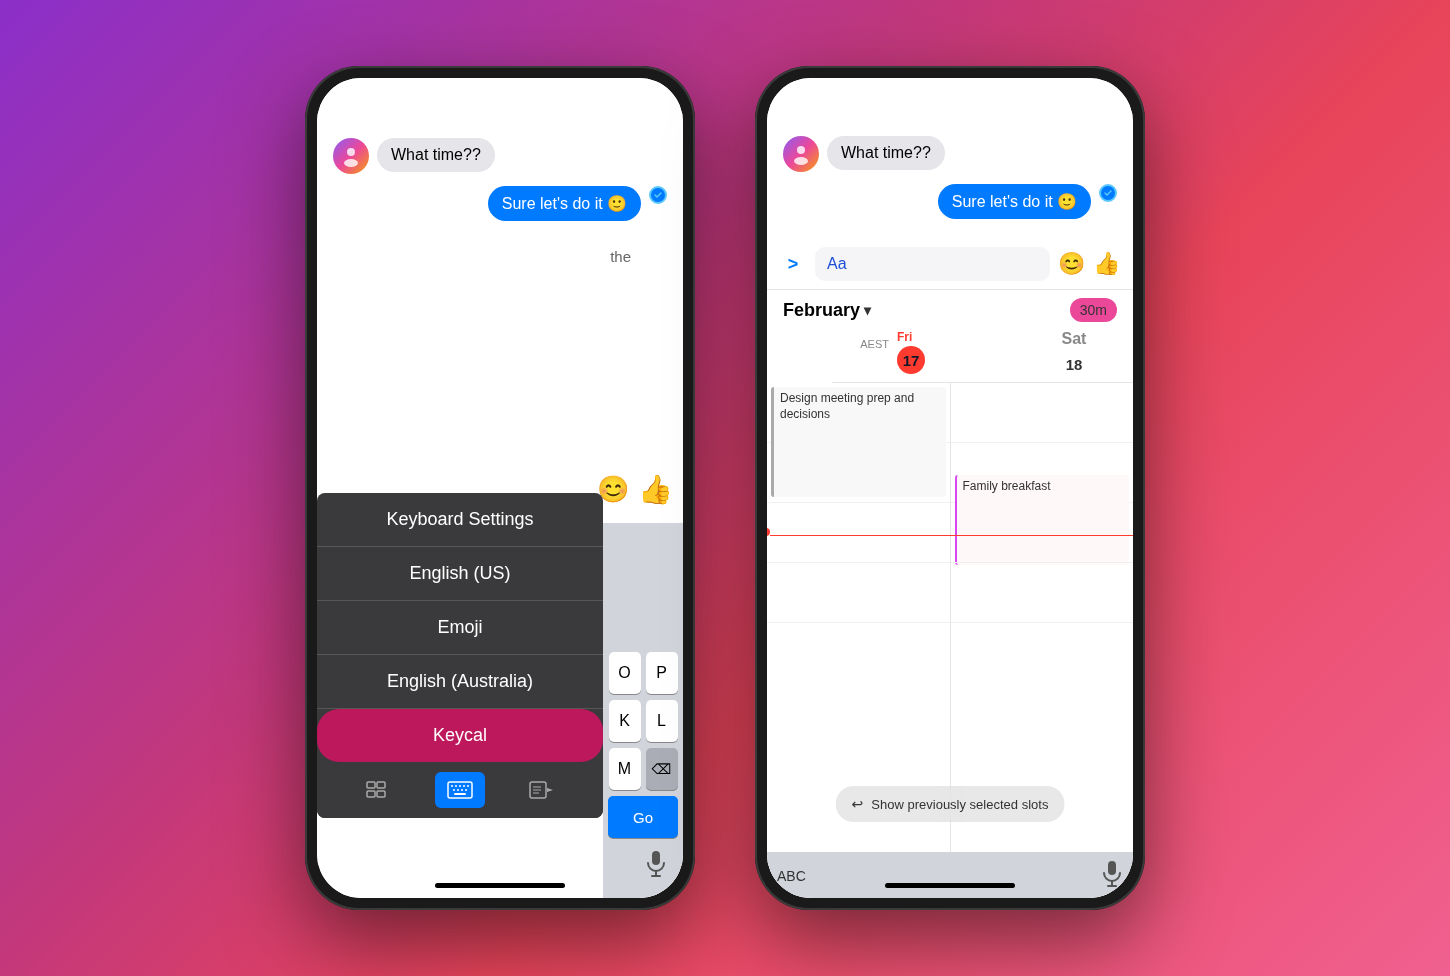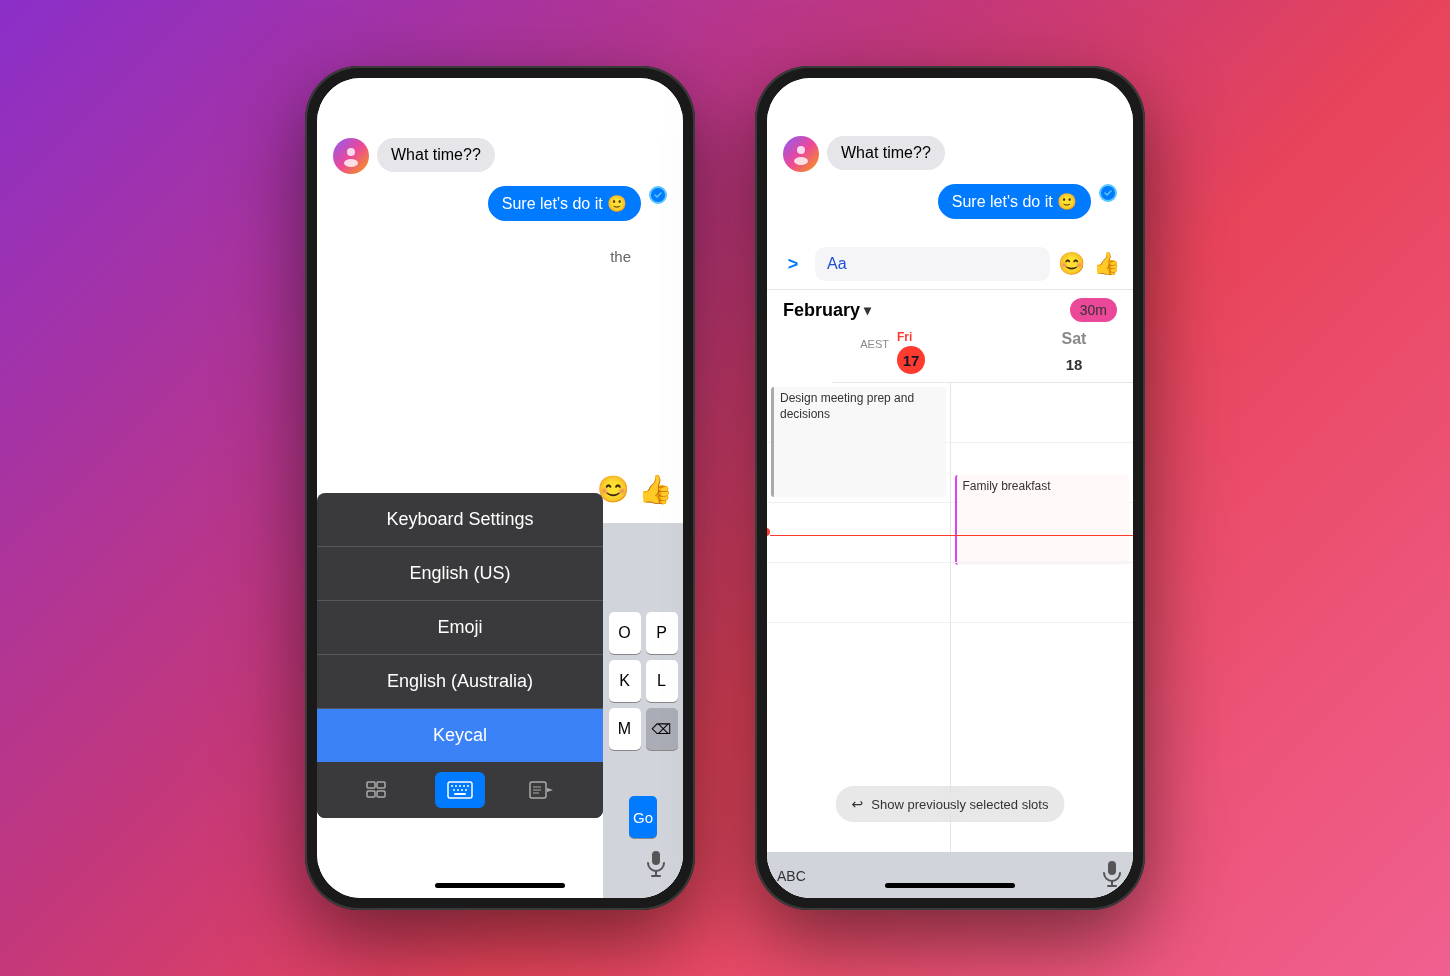--- a/index.html
+++ b/index.html
@@ -161,22 +161,23 @@
     .kb-menu-item {
       padding: 16px 20px;
       color: #fff;
       font-size: 18px;
       text-align: center;
       border-bottom: 1px solid rgba(255,255,255,0.15);
       font-weight: 400;
     }
 
     .kb-menu-item.selected {
-      background: #3b82f6;
+      background: #be185d;
       border-bottom: none;
+      border-radius: 22px;
     }
 
     .kb-menu-item:last-child {
       border-bottom: none;
     }
 
     .kb-key {
       background: #fff;
       border-radius: 5px;
       width: 32px;
@@ -193,22 +194,21 @@
     .kb-key.dark {
       background: #aaadb6;
       color: #000;
       font-size: 14px;
     }
 
     .kb-key.blue {
       background: #007AFF;
       color: #fff;
       font-size: 15px;
-      width: 28px;
-      margin-top: 40px;
+      width: 70px;
     }
 
     
     .kb-switcher-bar {
       background: #3a3a3c;
       display: flex;
       justify-content: space-around;
       align-items: center;
       padding: 10px 20px;
     }

